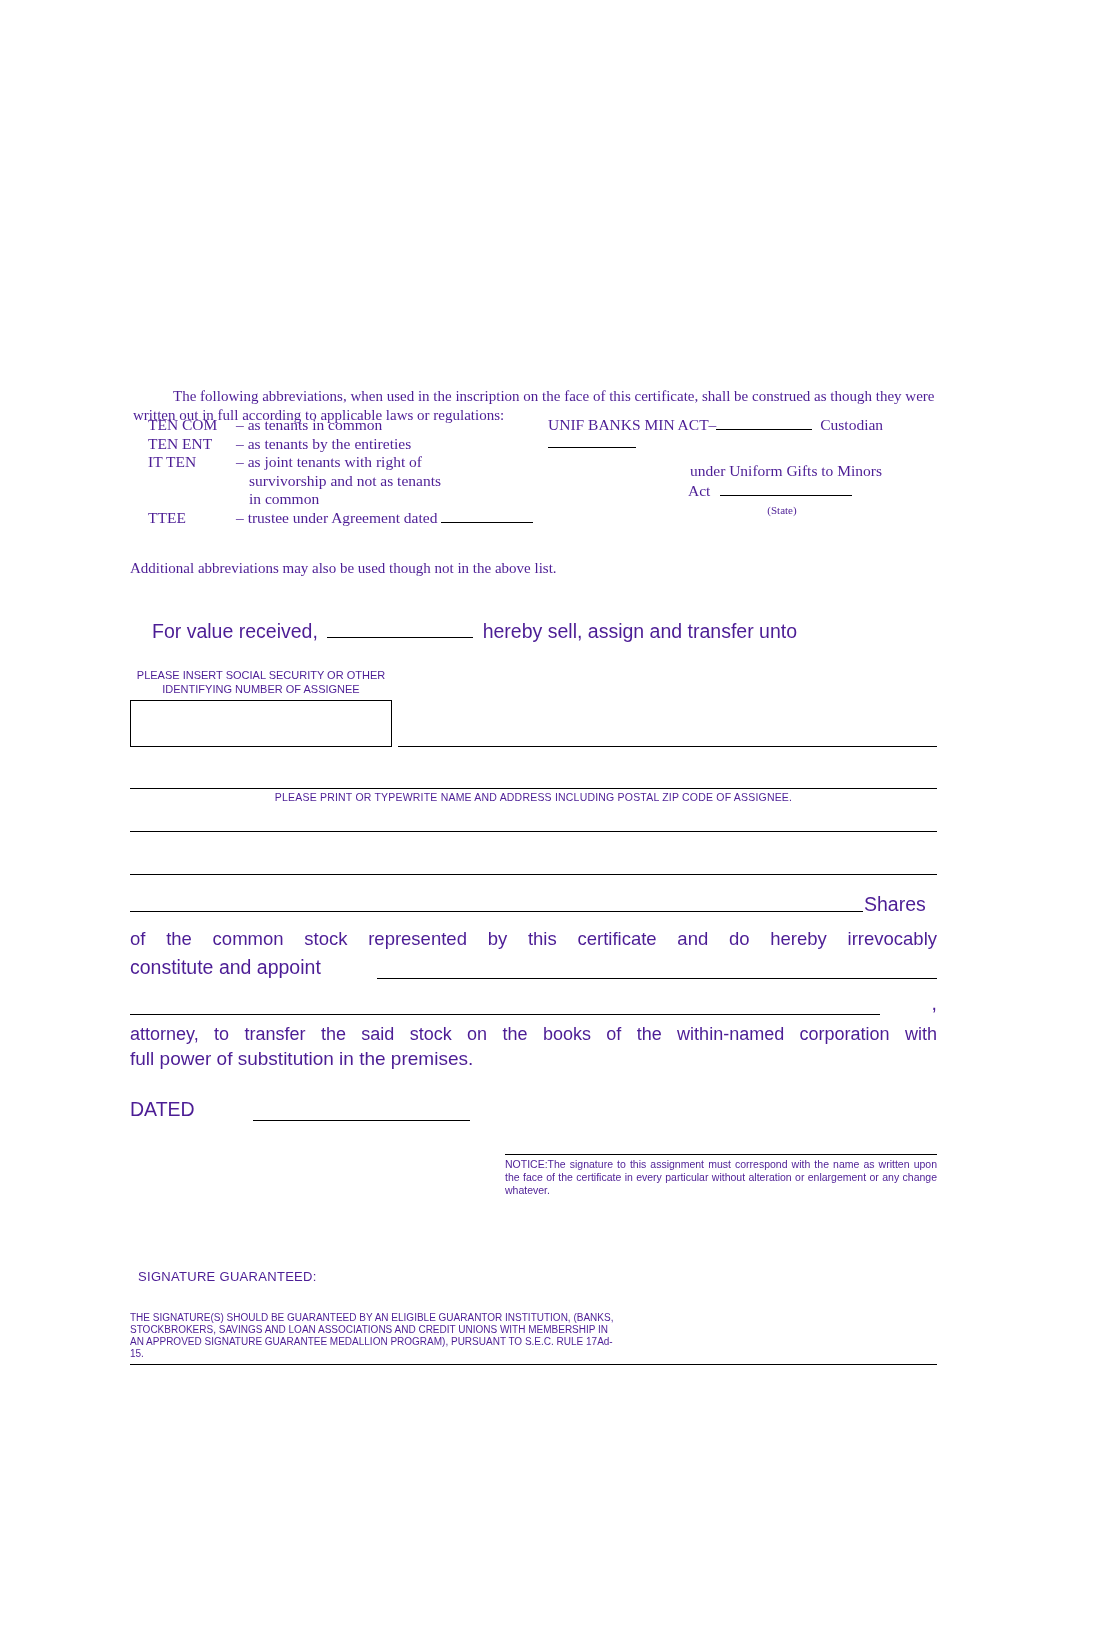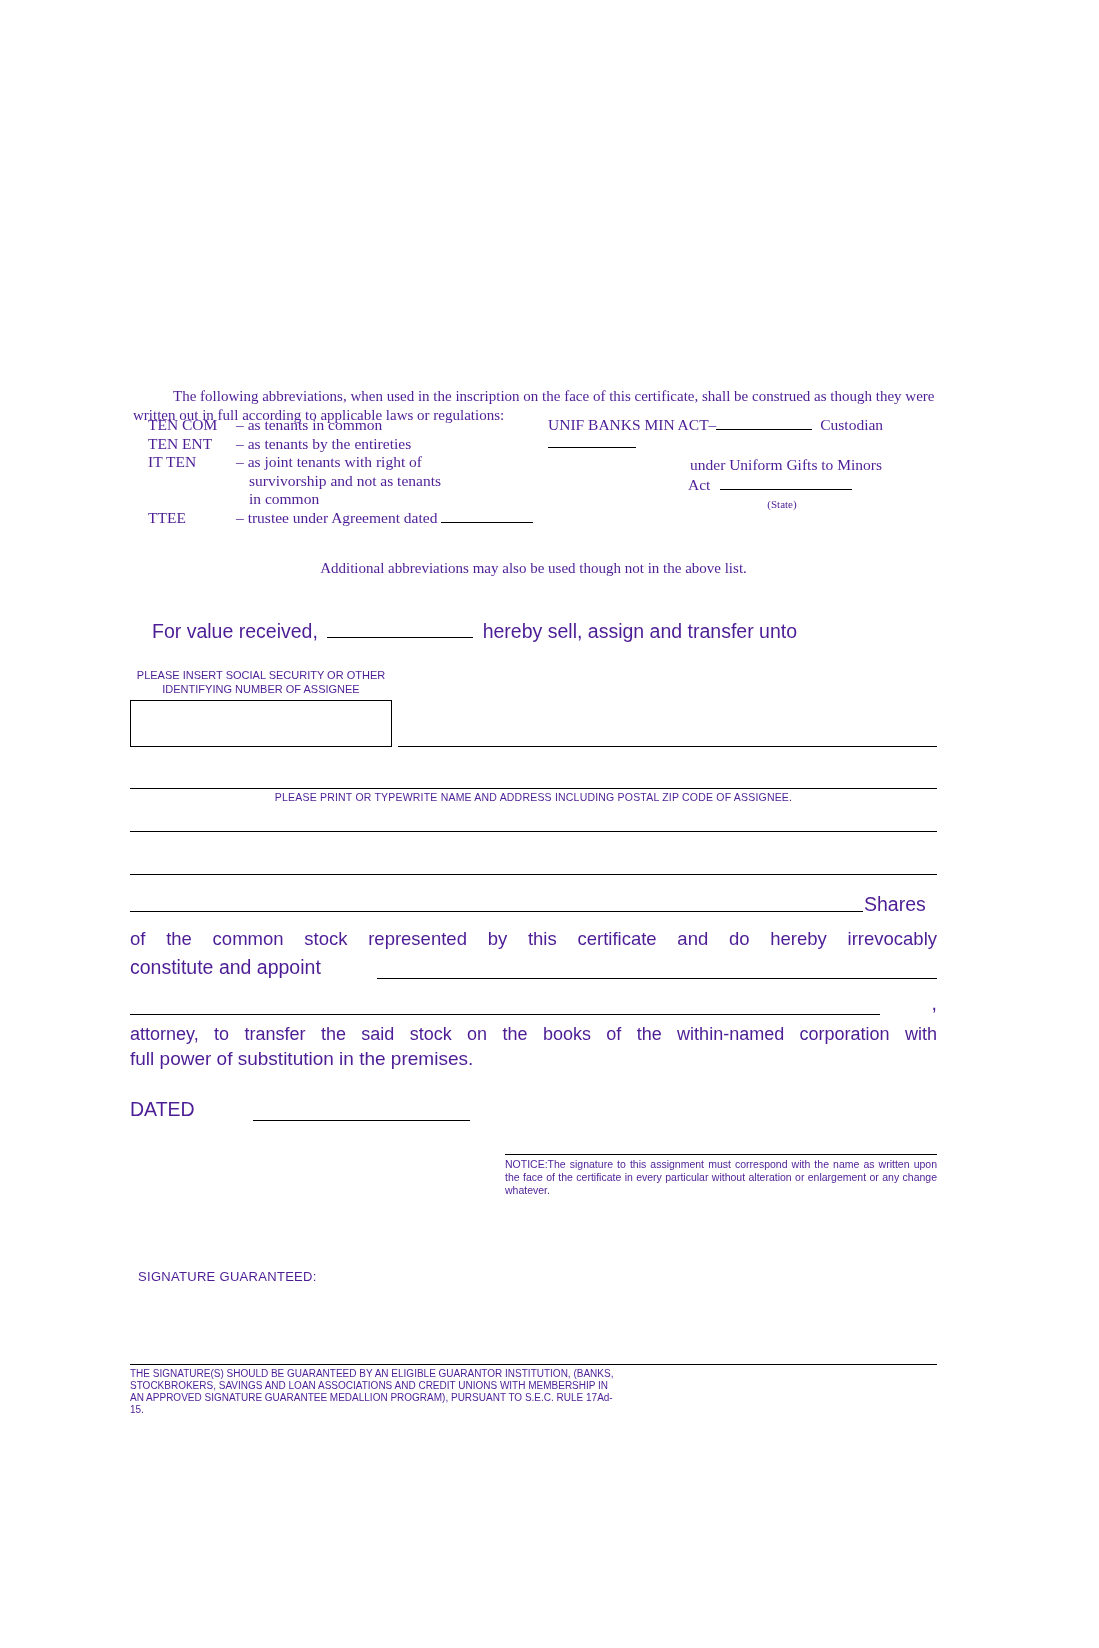--- a/index.html
+++ b/index.html
@@ -19,40 +19,40 @@
                display:grid; grid-template-columns:88px 1fr; }
   .abbr-grid .code { white-space:nowrap; }
   .abbr-cont { padding-left:13px; }
 
   
   .ugma { left:548px; top:416px; width:400px; font-size:15.5px; line-height:18px; }
   .ib { display:inline-block; }
   .blank { display:inline-block; border-bottom:1px solid #000; height:1px; vertical-align:baseline; }
   .cap { font-size:11px; text-align:center; }
 
-  .addl { left:130px; top:560px; width:807px; text-align:center; font-size:15px; }
+  .addl { left:130px; top:560px; width:807px; text-align:left; font-size:15px; }
 
   .for-value { left:152px; top:620px; font-size:19.5px; white-space:nowrap; }
 
   .ssn-label { left:130px; top:668px; width:262px; text-align:center; font-size:11px; line-height:14px; }
   .ssn-box { left:130px; top:700px; width:260px; height:45px; border:1px solid #000; }
   .hline { border-top:1px solid #000; height:0; }
 
   .print-cap { left:130px; top:791px; width:807px; text-align:center; font-size:10.5px; letter-spacing:0.2px; }
 
   .shares-word { left:864px; top:893px; font-size:19.5px; }
 
   .jline { width:807px; font-size:18.5px; text-align:justify; text-align-last:justify; white-space:normal; }
 
   .flexline { display:flex; align-items:flex-end; width:807px; font-size:19.5px;gap:48px; }
   .flexline .fill { flex:1; border-bottom:1px solid #000; height:4px; }
 
   .notice { left:505px; top:1158px; width:432px; font-size:10.5px; line-height:13px; text-align:justify; }
   .sig-guar { left:138px; top:1269px; font-size:13px; letter-spacing:0.3px; }
-  .guarantor { left:130px; top:1368px; width:486px; font-size:10px; line-height:12px; }
+  .guarantor { left:130px; top:1312px; width:486px; font-size:10px; line-height:12px; }
 </style>
 </head>
 <body>
 
 <div class="page">
 
   <p class="abs serif intro">The following abbreviations, when used in the inscription on the face of this certificate, shall be construed as though they were written out in full according to applicable laws or regulations:</p>
 
   <div class="abs serif abbr-grid">
     <div class="code">TEN COM</div>
@@ -73,21 +73,21 @@
       <span>– trustee under Agreement dated</span>
       <span class="blank" style="width:92px;"></span>
     </div>
   </div>
 
   <div class="abs serif ugma">
     <div>
       <span class="ib">UNIF BANKS MIN ACT–</span><span class="blank" style="width:96px;"></span>
       <span class="ib" style="padding:0 4px;">Custodian</span><span class="blank" style="width:88px;"></span>
     </div>
-    <div style="margin-left:142px; margin-top:4px;">under Uniform Gifts to Minors</div>
+    <div style="margin-left:142px; margin-top:10px;">under Uniform Gifts to Minors</div>
     <div style="margin-left:140px; margin-top:2px;">
       <span>Act</span>
       <span class="blank" style="width:132px; margin-left:6px;"></span>
     </div>
     <div style="margin-left:168px;">
       <span class="ib cap" style="width:132px;">(State)</span>
     </div>
   </div>
 
   <div class="abs serif addl">Additional abbreviations may also be used though not in the above list.</div>

